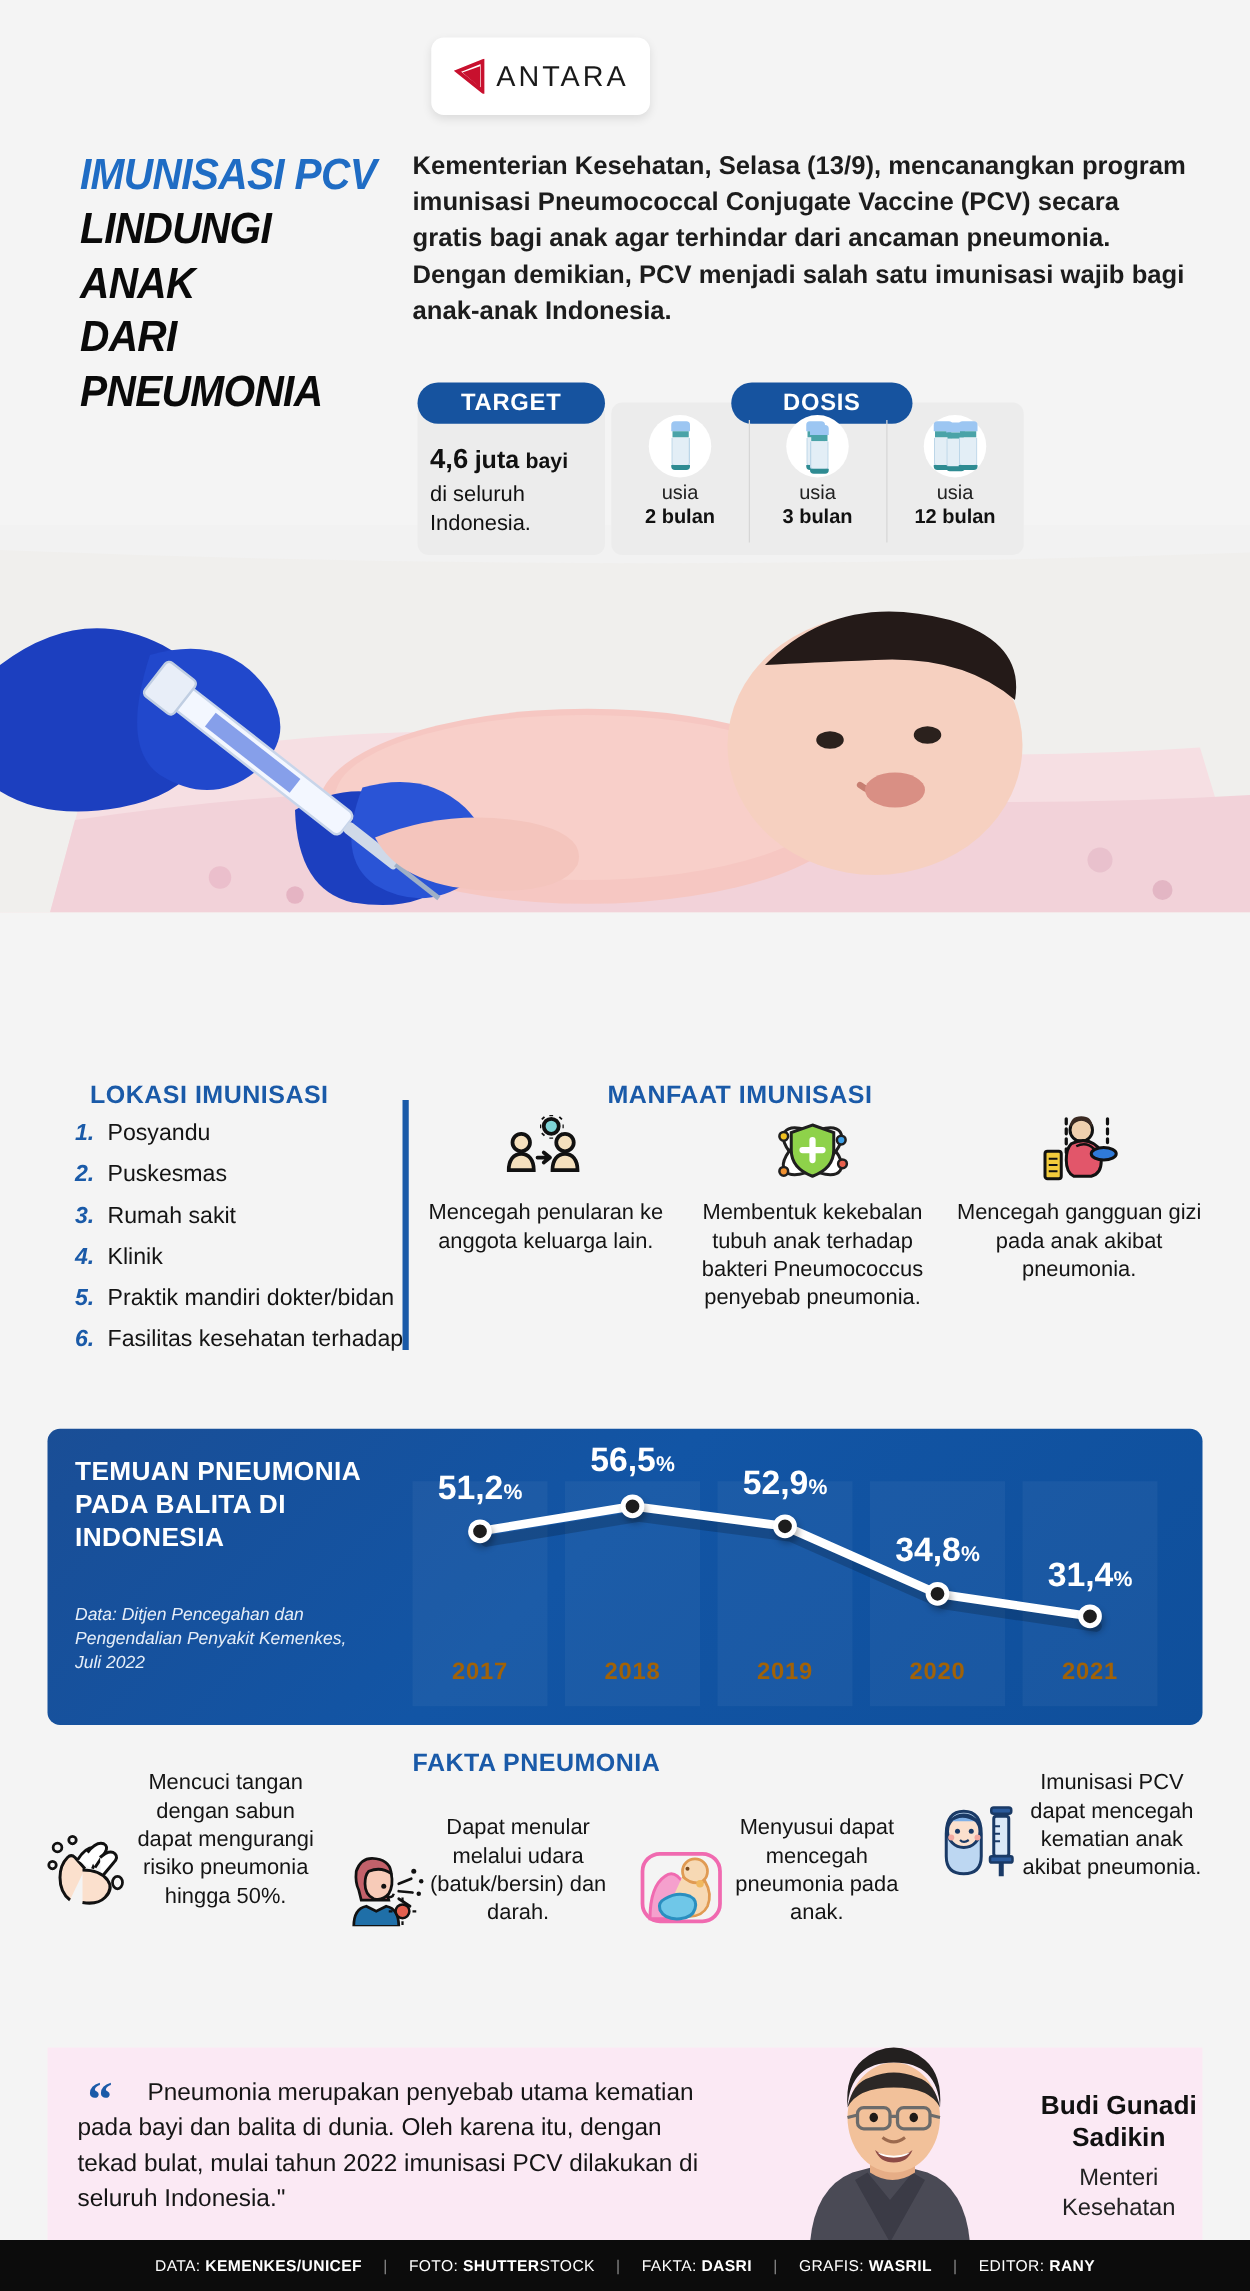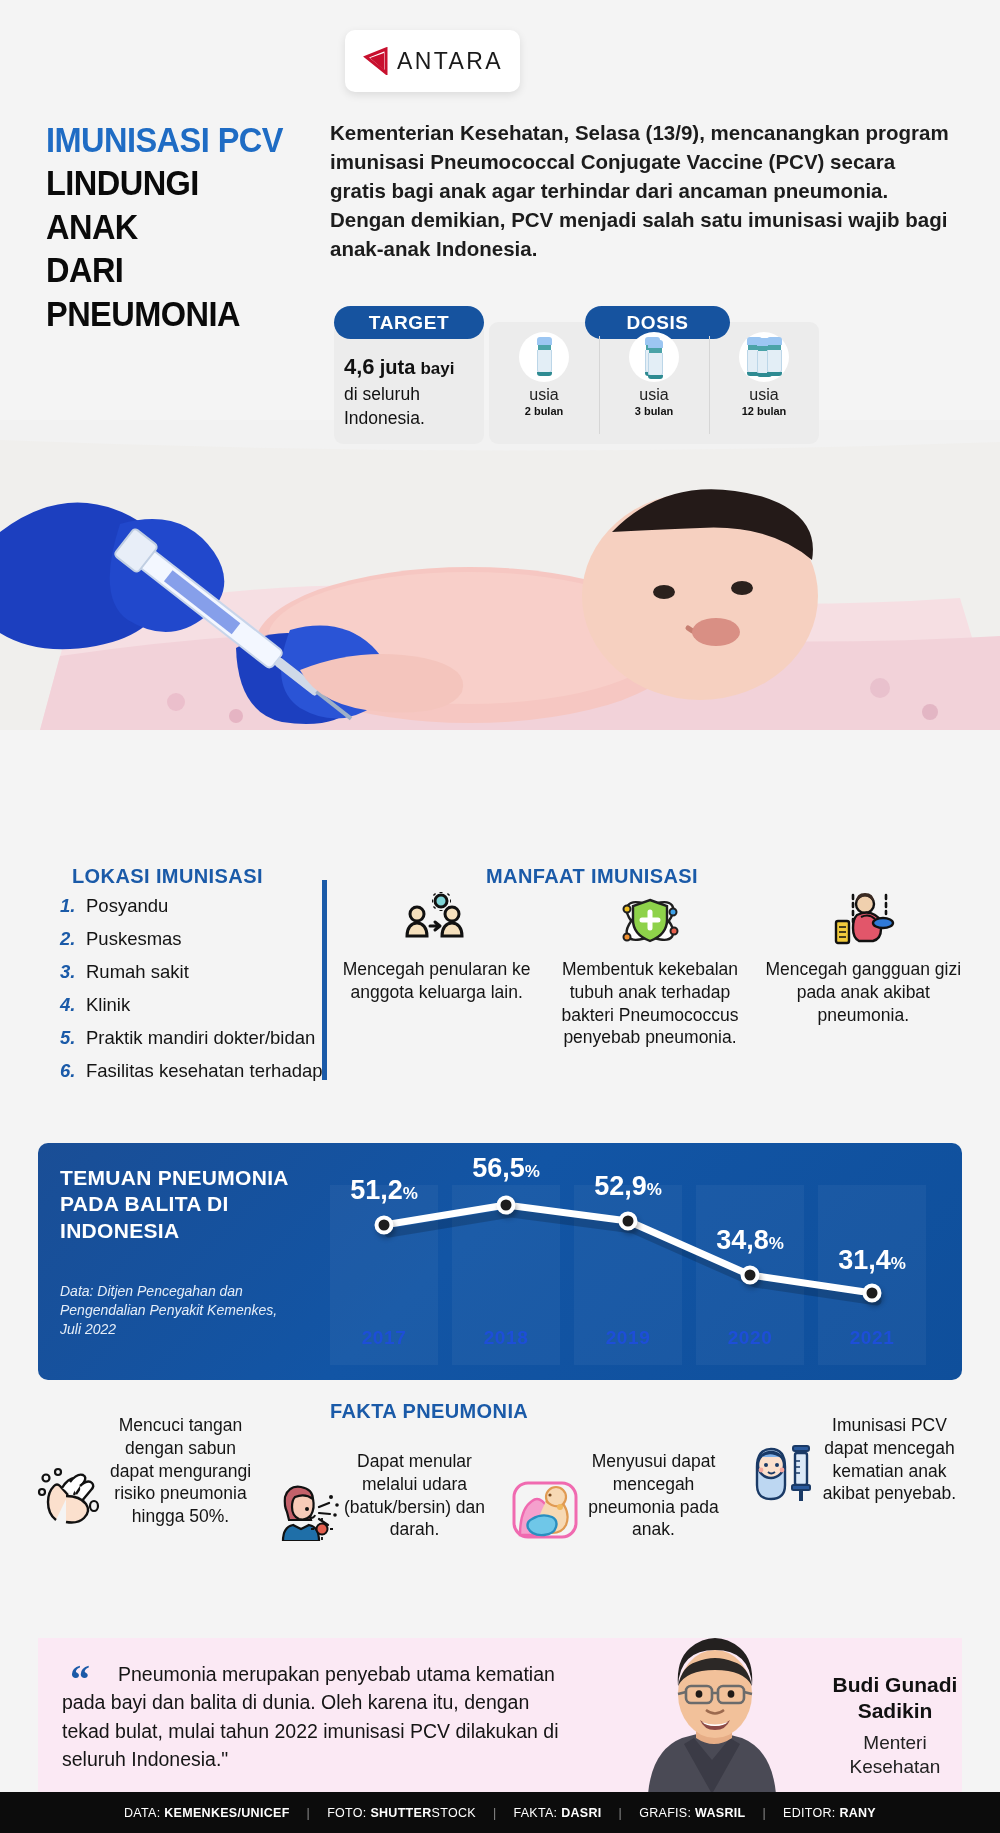--- a/index.html
+++ b/index.html
@@ -14,21 +14,21 @@
   .logo-wrap {
     position: absolute; left: 345px; top: 30px; width: 175px; height: 62px;
     background: #ffffff; border-radius: 10px;
     box-shadow: 0 3px 8px rgba(0,0,0,.10);
     display: flex; align-items: center; justify-content: center; gap: 9px;
   }
   .logo-mark { width: 26px; height: 28px; position: relative; }
   .logo-text { font-size: 23px; letter-spacing: 2.4px; color: #1a1a1a; font-weight: 400; }
 
   
-  .headline { position: absolute; left: 46px; top: 118px; width: 270px; }
+  .headline { position: absolute; left: 64px; top: 118px; width: 270px; font-style: italic; }
   .headline div {
     font-family: "Liberation Sans Narrow", "Liberation Sans", sans-serif;
     font-weight: bold; font-size: 35px; line-height: 1.24;
     letter-spacing: -0.6px; transform: scaleX(0.93); transform-origin: left center;
   }
   .hl-1 { color: #1f6cc4; }
   .hl-2, .hl-3 { color: #0a0a0a; }
 
   .lede {
     position: absolute; left: 330px; top: 118px; width: 620px;
@@ -72,21 +72,21 @@
   .vial-disc {
     width: 50px; height: 50px; border-radius: 50%; background: #fff;
     display: flex; align-items: flex-end; justify-content: center; position: relative;
   }
   .vial { width: 15px; position: relative; margin-bottom: 6px; }
   .vial .cap { height: 8px; background: #9cc6f2; border-radius: 3px 3px 0 0; }
   .vial .neck { height: 5px; background: #4aa3a8; margin: 0 1px; }
   .vial .body { height: 23px; background: #e3eef6; border: 1px solid #bcd6e8; border-top: none; border-radius: 0 0 3px 3px; }
   .vial .base { height: 4px; background: #2e8b92; border-radius: 0 0 3px 3px; margin-top: -1px;}
   .dose-lbl1 { font-size: 16px; color: #222; margin-top: 4px; }
-  .dose-lbl2 { font-size: 11px; color: #111; font-weight: bold; margin-top: 1px; }
+  .dose-lbl2 { font-size: 16px; color: #111; font-weight: bold; margin-top: 1px; }
 
   
   .photo {
     position: absolute; left: 0; top: 420px; width: 1000px; height: 310px;
     overflow: hidden; background: linear-gradient(180deg,#f2f2f2 0%,#efe7e4 14%,#f6e9e8 100%);
   }
 
   
   .sec-head {
     position: absolute; font-weight: bold; color: #1a5aa8;
@@ -124,21 +124,21 @@
     position: absolute; left: 60px; top: 1282px; width: 230px;
     font-style: italic; color: #e6eef8; font-size: 14px; line-height: 1.35;
   }
   .chart-area { position: absolute; left: 330px; top: 1153px; width: 610px; height: 218px; }
   .col-bg {
     position: absolute; bottom: 6px; width: 108px; height: 180px;
     background: rgba(255,255,255,0.045);
   }
   .col-year {
     position: absolute; bottom: 22px; width: 108px; text-align: center;
-    color: #1d4ed8; font-weight: bold; font-size: 19px;
+    color: #a16207; font-weight: bold; font-size: 19px;
     font-family: "Liberation Sans Narrow","Liberation Sans",sans-serif; letter-spacing: .6px;
   }
   .pt-label {
     position: absolute; color: #fff; font-weight: bold; font-size: 27px;
     font-family: "Liberation Sans Narrow","Liberation Sans",sans-serif;
     white-space: nowrap; transform: translateX(-50%);
   }
   .pt-label .pct { font-size: 17px; }
   .dot {
     position: absolute; width: 19px; height: 19px; border-radius: 50%;
@@ -515,21 +515,21 @@
           <path d="M21 29q3 3 7 0" stroke="#1a3a66" stroke-width="1.8" fill="none"></path>
           <rect x="48" y="10" width="12" height="32" rx="2" fill="#dbe9f8" stroke="#1a3a66" stroke-width="2.4"></rect>
           <rect x="45" y="42" width="18" height="5" rx="1.5" fill="#2a5a9c" stroke="#1a3a66" stroke-width="2"></rect>
           <rect x="52" y="47" width="4" height="11" fill="#1a3a66"></rect>
           <rect x="46" y="3" width="16" height="5" rx="2" fill="#2a5a9c" stroke="#1a3a66" stroke-width="2"></rect>
           <g stroke="#1a3a66" stroke-width="1.6">
               <path d="M48 18h5M48 24h5M48 30h5"></path>
             </g>
         </svg>
       </div>
-      <div class="fakta-txt">Imunisasi PCV dapat mencegah kematian anak akibat penyebab.</div>
+      <div class="fakta-txt">Imunisasi PCV dapat mencegah kematian anak akibat pneumonia.</div>
     </div>
   </div>
 
   <div class="quote-panel"></div>
   <div class="quote-mark">“</div>
   <div class="quote-text">Pneumonia merupakan penyebab utama kematian pada bayi dan balita di dunia. Oleh karena itu, dengan tekad bulat, mulai tahun 2022 imunisasi PCV dilakukan di seluruh Indonesia."</div>
   <div class="portrait">
     <svg width="190" height="160" viewBox="0 0 190 160">
       <path d="M28 160q4-44 34-56l30-8 30 8q30 12 34 56z" fill="#4a4a55"></path>
       <path d="M74 104l18 22 18-22 10 6-28 50-28-50z" fill="#3b3b46"></path>

